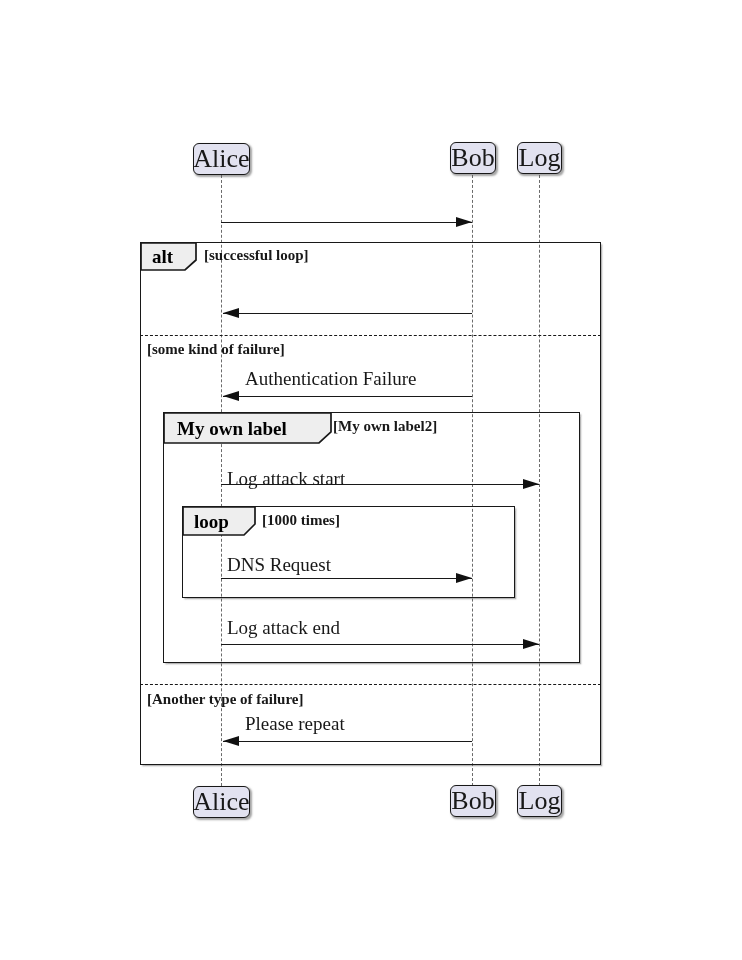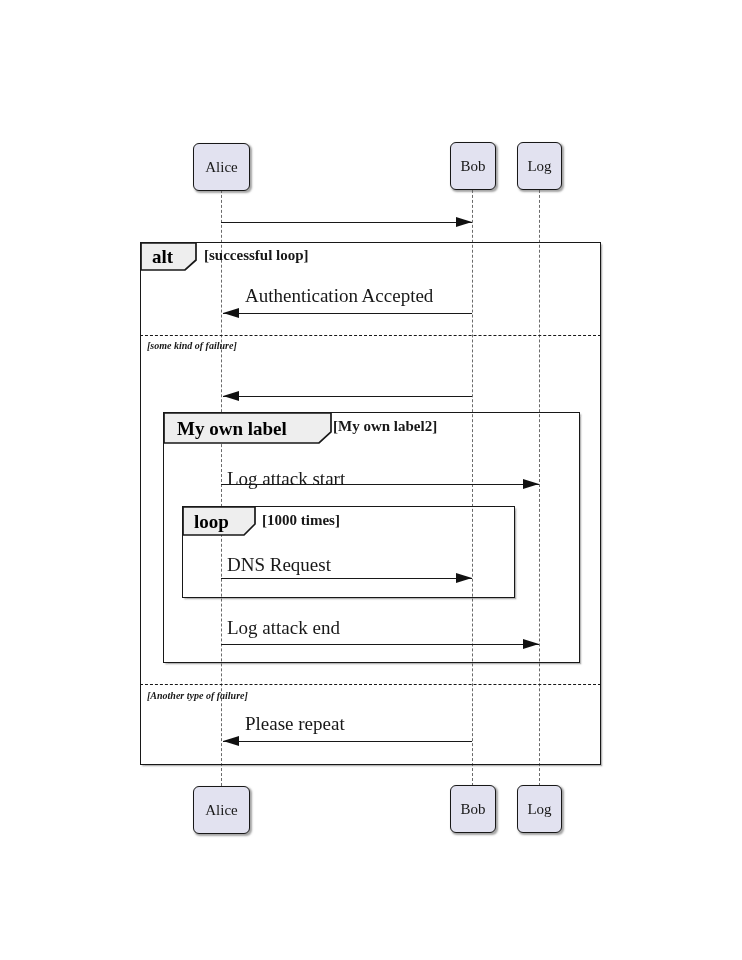--- a/index.html
+++ b/index.html
@@ -4,39 +4,38 @@
 <style>
   html,body { margin:0; padding:0; background:#ffffff; }
   .diagram {
     position:relative; width:742px; height:960px; background:#ffffff;
     font-family:"Liberation Serif", serif; color:#181818; overflow:hidden;
   }
   .lifeline {
     position:absolute; width:0; border-left:1px dashed #6b6b6b;
   }
   .participant {
-    position:absolute; box-sizing:border-box; height:48px;
+    position:absolute; box-sizing:border-box; height:32px;
     background:#E2E2F0; border:1.4px solid #181818; border-radius:6px;
     display:flex; align-items:center; justify-content:center;
-    font-size:15px; line-height:1; box-shadow:1.5px 1.5px 2px rgba(90,90,90,.55);
+    font-size:26px; line-height:1; box-shadow:1.5px 1.5px 2px rgba(90,90,90,.55);
   }
   .frame {
     position:absolute; box-sizing:border-box; border:1.7px solid #181818;
     background:transparent; box-shadow:1.5px 1.5px 1.5px rgba(90,90,90,.45);
   }
   .pent { position:absolute; }
   .pent-text { font:bold 19px "Liberation Serif", serif; fill:#000000; }
   .guard {
     position:absolute; font-weight:bold; font-size:15px; line-height:1.2;
     white-space:nowrap;
   }
   .divider-label {
-    position:absolute; font-weight:bold; font-size:10px; line-height:1.2;
+    position:absolute; font-weight:bold; font-size:15px; line-height:1.2;
     white-space:nowrap;
-    font-style:italic;
   }
   .divider-line { position:absolute; height:0; border-top:1.4px dashed #181818; }
   .msg-label {
     position:absolute; font-size:19px; line-height:1.15; white-space:nowrap;
   }
   .msg-line { position:absolute; height:0; border-top:1.6px solid #181818; }
   .arrow-r {
     position:absolute; width:0; height:0;
     border-left:16px solid #111; border-top:5.5px solid transparent;
     border-bottom:5.5px solid transparent;
@@ -82,24 +81,24 @@
     <text class="pent-text" x="12" y="22">loop</text>
   </svg>
   <div class="guard" style="left:262px; top:511px">[1000 times]</div>
 
   <div class="divider-line" style="left:140px; top:684px; width:461px"></div>
   <div class="divider-label" style="left:147px; top:690px">[Another type of failure]</div>
 
   <div class="msg-line" style="left:221px; top:222px; width:251px"></div>
   <div class="arrow-r" style="left:456px; top:217px"></div>
 
-  <div class="msg-label" style="left:245px; top:285px">Authentication Accepted</div>
   <div class="msg-line" style="left:223px; top:313px; width:249px"></div>
   <div class="arrow-l" style="left:223px; top:308px"></div>
 
+  <div class="msg-label" style="left:245px; top:368px">Authentication Failure</div>
   <div class="msg-line" style="left:223px; top:396px; width:249px"></div>
   <div class="arrow-l" style="left:223px; top:391px"></div>
 
   <div class="msg-label" style="left:227px; top:468px">Log attack start</div>
   <div class="msg-line" style="left:221px; top:484px; width:318px"></div>
   <div class="arrow-r" style="left:523px; top:479px"></div>
 
   <div class="msg-label" style="left:227px; top:554px">DNS Request</div>
   <div class="msg-line" style="left:221px; top:578px; width:251px"></div>
   <div class="arrow-r" style="left:456px; top:573px"></div>

